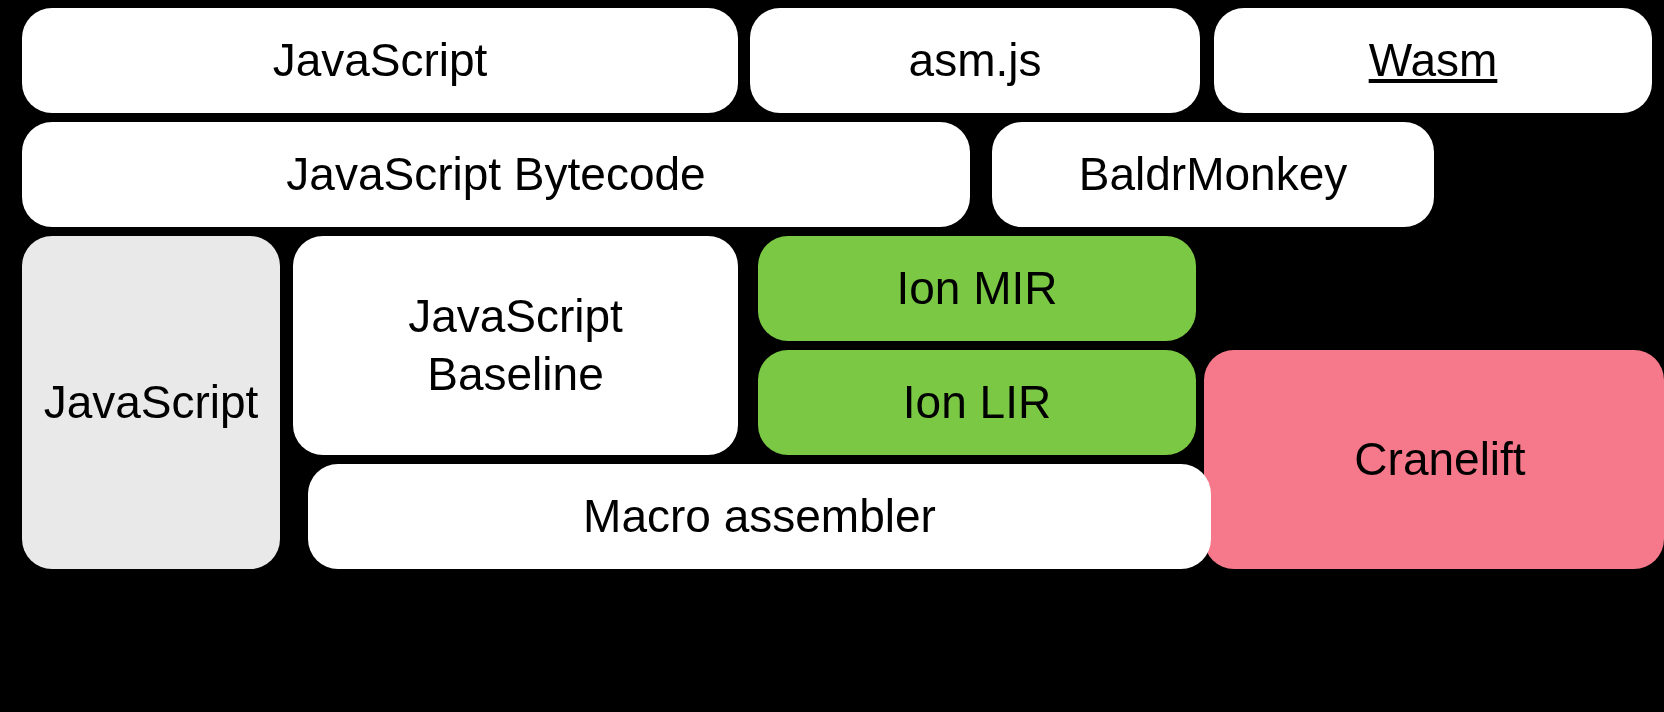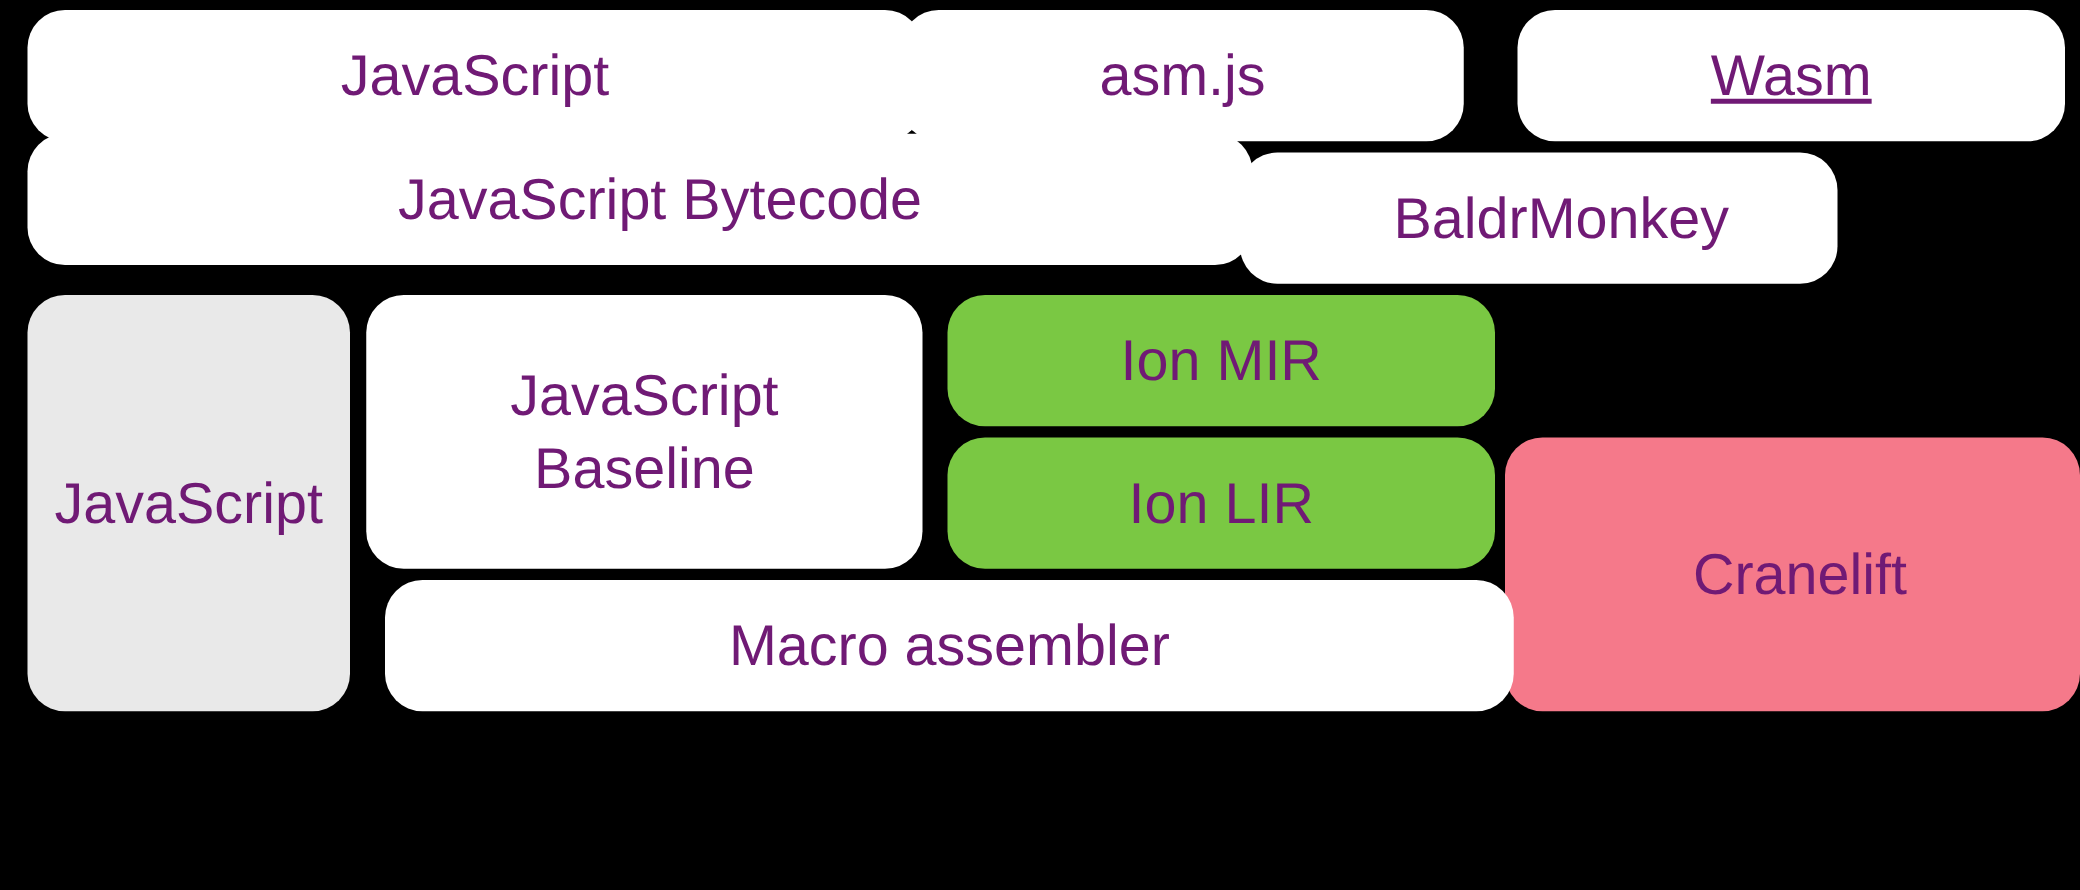--- a/index.html
+++ b/index.html
@@ -17,29 +17,29 @@
   }
   .box {
     position: absolute;
     border-radius: 30px;
     display: flex;
     align-items: center;
     justify-content: center;
     text-align: center;
     font-size: 46px;
     line-height: 1.26;
-    color: #701a75;
+    color: #000000;
     white-space: pre-line;
     background: #ffffff;
   }
   
   .b-javascript          { left: 22px;   top: 8px;   width: 716px;  height: 105px; }
-  .b-asmjs               { left: 721px;  top: 8px;   width: 450px;  height: 105px; }
+  .b-asmjs               { left: 750px;  top: 8px;   width: 450px;  height: 105px; }
   .b-wasm                { left: 1214px; top: 8px;   width: 438px;  height: 105px; }
-  .b-javascript-bytecode { left: 22px;   top: 107px; width: 948px;  height: 105px; padding-left: 32px; }
+  .b-javascript-bytecode { left: 22px;   top: 122px; width: 948px;  height: 105px; }
   .b-baldrmonkey         { left: 992px;  top: 122px; width: 442px;  height: 105px; }
   .b-interpreter         { left: 22px;   top: 236px; width: 258px;  height: 333px; }
   .b-javascript-baseline { left: 293px;  top: 236px; width: 445px;  height: 219px; }
   .b-ion-mir             { left: 758px;  top: 236px; width: 438px;  height: 105px; }
   .b-ion-lir             { left: 758px;  top: 350px; width: 438px;  height: 105px; }
   .b-cranelift           { left: 1204px; top: 350px; width: 448px;  height: 219px; padding-left: 12px; }
   .b-macro-assembler     { left: 293px;  top: 464px; width: 903px;  height: 105px; margin-left: 15px; }
   .b-native-machine-code { left: 293px;  top: 578px; width: 1359px; height: 105px; }
 </style>
 </head>
@@ -48,21 +48,21 @@
 <div class="canvas">
 
   <div class="box b-javascript" style="background: rgb(255, 255, 255);">JavaScript</div>
 
   <div class="box b-asmjs" style="background: rgb(255, 255, 255);">asm.js</div>
 
   <div class="box b-wasm" style="background: rgb(255, 255, 255); text-decoration: underline;">Wasm</div>
 
   <div class="box b-javascript-bytecode" style="background: rgb(255, 255, 255);">JavaScript Bytecode</div>
 
-  <div class="box b-baldrmonkey" style="background: rgb(255, 255, 255); padding-left: 36px;">BaldrMonkey</div>
+  <div class="box b-baldrmonkey" style="background: rgb(255, 255, 255);">BaldrMonkey</div>
 
   <div class="box b-interpreter" style="background: rgb(233, 233, 233);">JavaScript</div>
 
   <div class="box b-javascript-baseline" style="background: rgb(255, 255, 255);">JavaScript
 Baseline</div>
 
   <div class="box b-ion-mir" style="background: rgb(122, 200, 67);">Ion MIR</div>
 
   <div class="box b-ion-lir" style="background: rgb(122, 200, 67);">Ion LIR</div>
 

